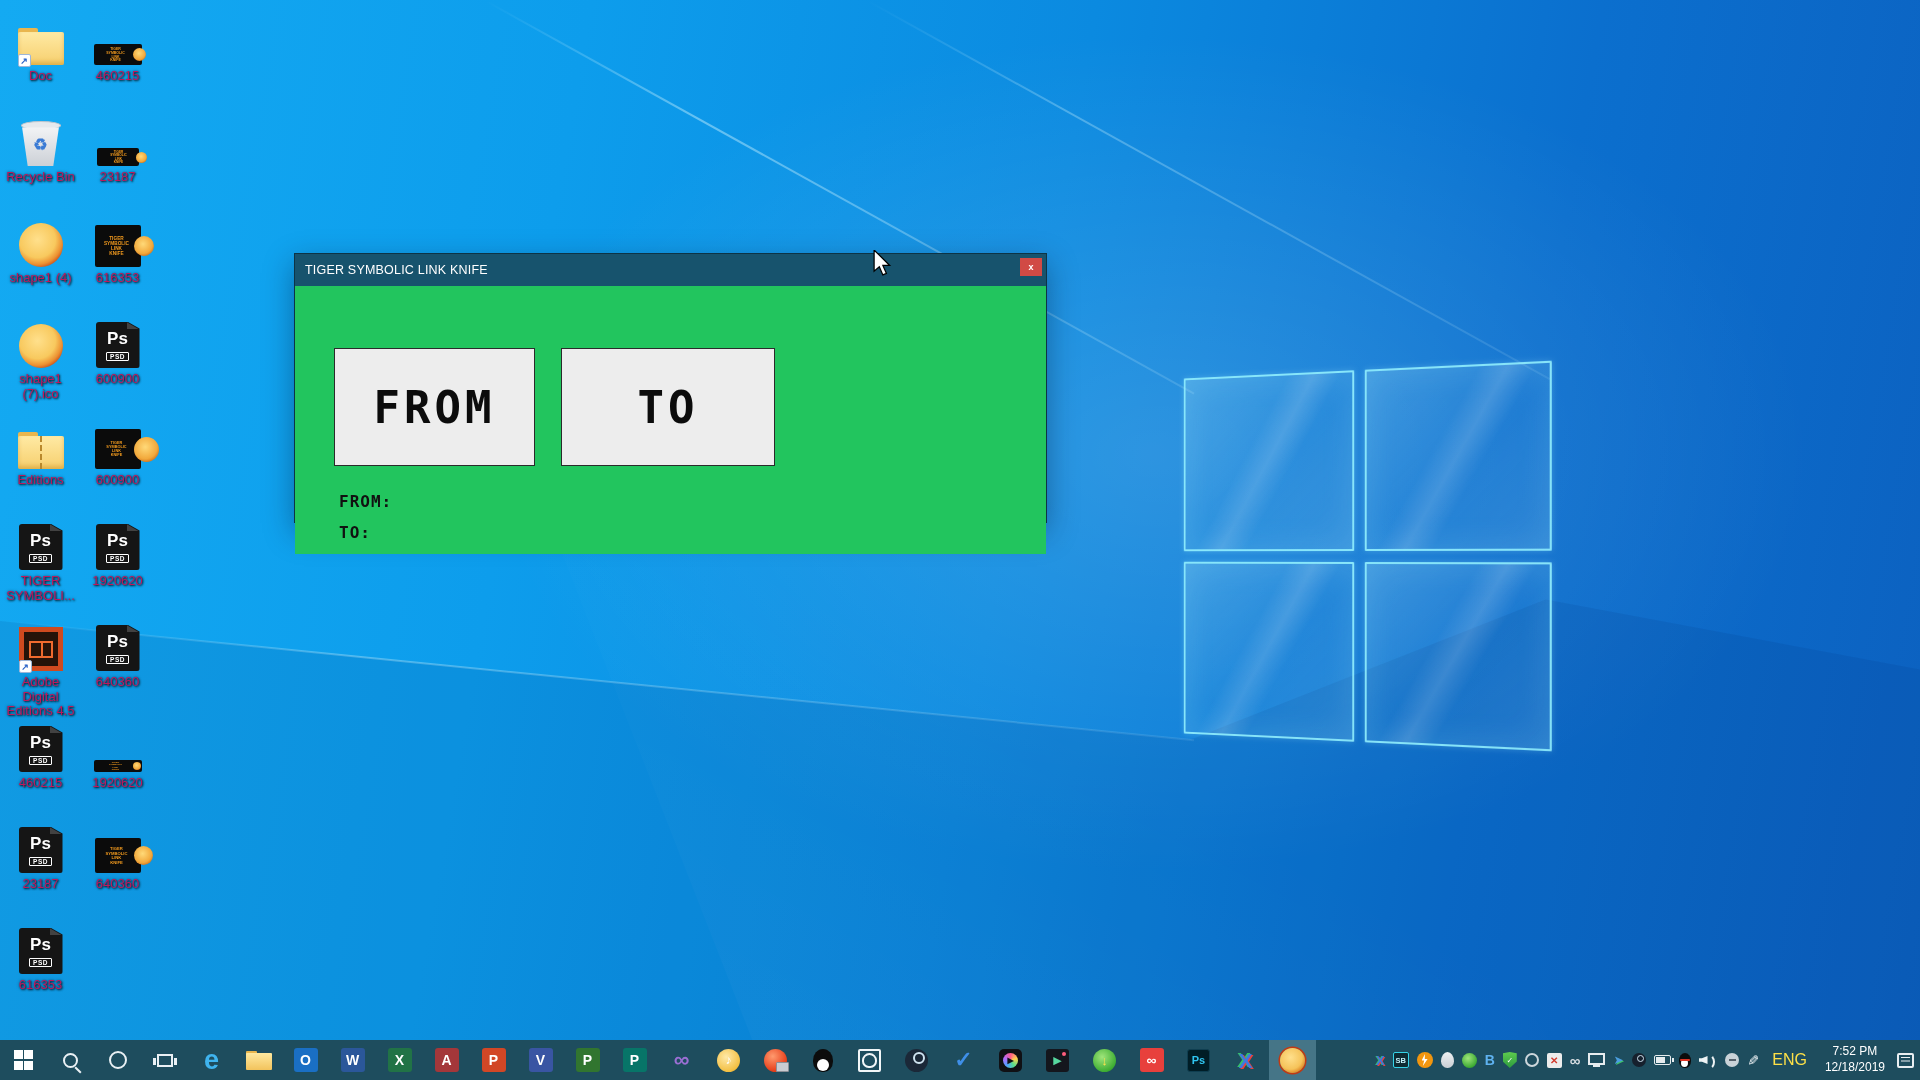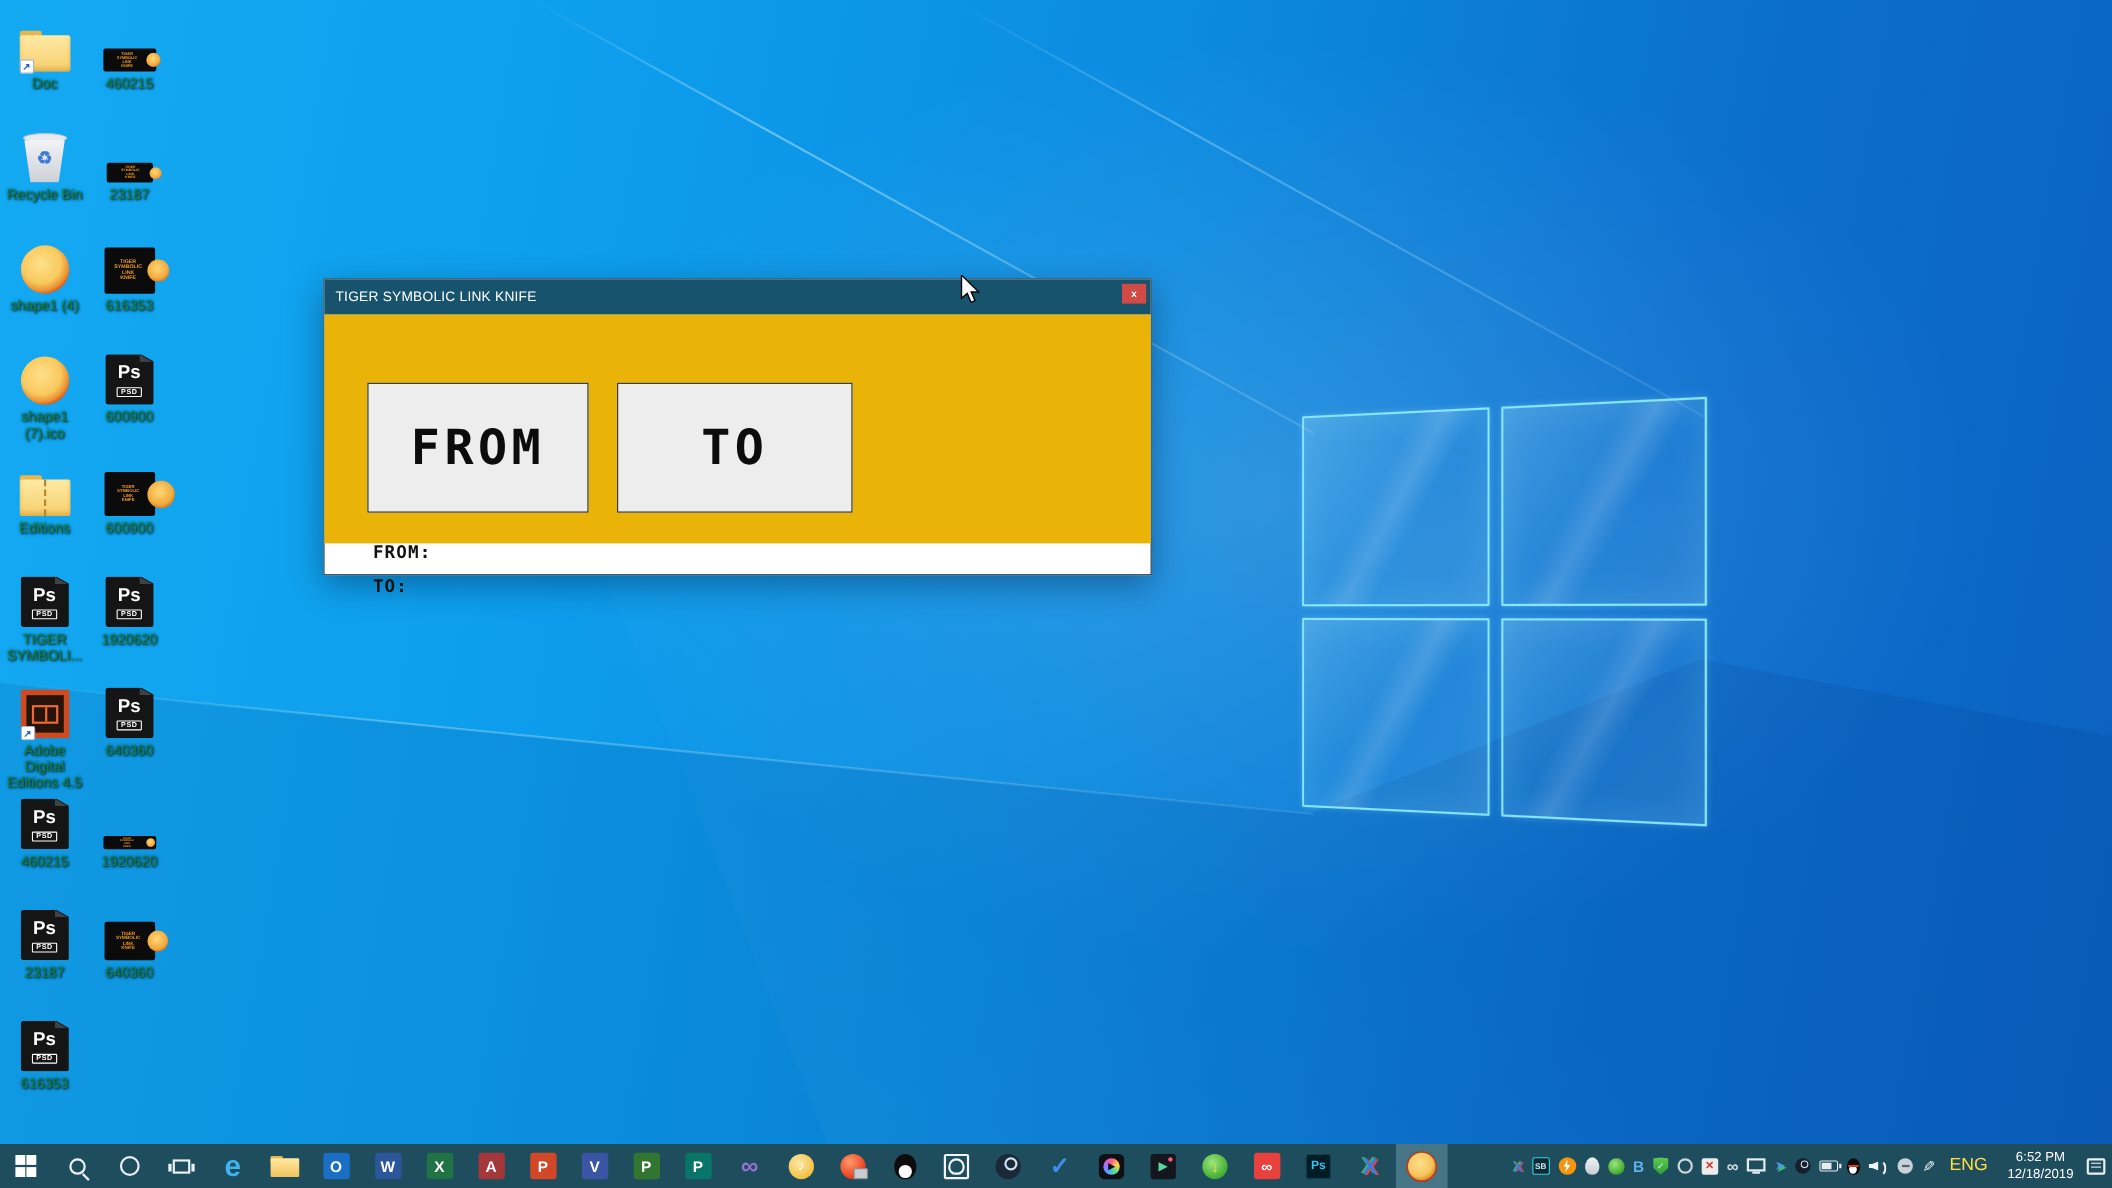--- a/index.html
+++ b/index.html
@@ -30,21 +30,21 @@
     background:linear-gradient(135deg, rgba(200,245,255,.18), rgba(140,215,255,.05) 55%, rgba(200,245,255,.12));
     box-shadow:inset 0 0 34px rgba(170,240,255,.14), 0 0 6px rgba(160,240,255,.25); position:relative; overflow:hidden; }
   .pane::after { content:""; position:absolute; inset:0;
     background:linear-gradient(120deg, rgba(255,255,255,0) 40%, rgba(255,255,255,.14) 50%, rgba(255,255,255,0) 60%); }
 
   
   .desktop { position:absolute; left:2px; top:12px; display:flex; }
   .desk-col { display:flex; flex-direction:column; width:77px; }
   .desk-item { height:101px; display:flex; flex-direction:column; align-items:center; padding-top:3px; cursor:default; }
   .icon-wrap { height:50px; display:flex; align-items:flex-end; justify-content:center; position:relative; }
-  .desk-label { margin-top:4px; font-size:13px; color:#15803d; text-align:center; line-height:1.12; max-width:80px;
+  .desk-label { margin-top:4px; font-size:13px; color:#be185d; text-align:center; line-height:1.12; max-width:80px;
     text-shadow:1px 1px 2px rgba(0,0,0,.85), 0 0 3px rgba(0,0,0,.5); }
 
   .dicon-folder { position:relative; width:46px; height:37px; }
   .dicon-folder .ftab { position:absolute; left:0; top:0; width:20px; height:9px; background:#e9b64e; border-radius:2px 2px 0 0; }
   .dicon-folder .fbody { position:absolute; left:0; top:4px; width:46px; height:33px; border-radius:2px;
     background:linear-gradient(180deg,#ffeaa4,#f6cf6e); box-shadow:inset 0 -3px 4px rgba(198,138,28,.45); }
   .zip-line { position:absolute; left:22px; top:4px; height:33px; border-left:2px dashed #b9882c; z-index:2; }
   .sc-arrow { position:absolute; left:0; bottom:-2px; width:13px; height:13px; background:#fff; border:1px solid #9db6d8;
     border-radius:2px; z-index:4; display:flex; align-items:center; justify-content:center;
     font-size:9px; font-weight:bold; color:#2a63c8; }
@@ -80,21 +80,21 @@
   .ti-box3 { width:46px; height:35px; } .ti-box3 .tt{font-size:7px; transform:scale(.6);} .ti-box3 .tc{width:19px;height:19px;}
   .ti-thin { width:48px; height:12px; } .ti-thin .tt{font-size:7px; transform:scale(.35);} .ti-thin .tc{width:8px;height:8px;}
 
   
   .app-window { position:absolute; left:294px; top:253px; width:753px; height:270px;
     background:#fff; border:1px solid #0d3446; box-shadow:0 10px 28px rgba(0,25,55,.4); }
   .titlebar { height:32px; background:#17536d; display:flex; align-items:center; position:relative; }
   .titlebar .title { color:#fff; font-size:12.5px; padding-left:10px; letter-spacing:.2px; }
   .close { position:absolute; right:4px; top:4px; width:22px; height:18px; background:#d14a45; border:none;
     color:#fff; font-size:9px; font-weight:bold; line-height:1; cursor:pointer; font-family:"Liberation Sans",sans-serif; }
-  .win-body { position:relative; height:208px; background:#eab308; }
+  .win-body { position:relative; height:268px; background:#22c55e; }
   .big-btn { position:absolute; top:62px; height:118px; background:#ededed; border:1px solid #2b2b2b;
     display:flex; align-items:center; justify-content:center;
     font-family:"DejaVu Sans Mono", monospace; font-weight:bold; font-size:44px; letter-spacing:4px; color:#0c0c0c; cursor:pointer; }
   .b-from { left:39px; width:201px; }
   .b-to { left:266px; width:214px; }
   .b-make { left:496px; width:225px; }
   .field-label { position:absolute; left:44px; font-family:"DejaVu Sans Mono", monospace; font-weight:bold; font-size:16px; color:#111; letter-spacing:1px; }
   .fl-from { top:206px; }
   .fl-to { top:237px; }
 
@@ -569,20 +569,20 @@
         </div>
         <div class="tr-item">
           <span class="s-keyring"></span>
         </div>
         <div class="tr-item">
           <span class="s-pen">✎</span>
         </div>
       </div>
     <span class="tb-lang">ENG</span>
     <div class="tb-clock">
-      <div>6:52 PM</div>
+      <div>7:52 PM</div>
       <div>12/18/2019</div>
     </div>
     <div class="tr-item">
         <span class="s-notif"></span>
       </div>
   </div>
 </div>
 
 </body></html>

